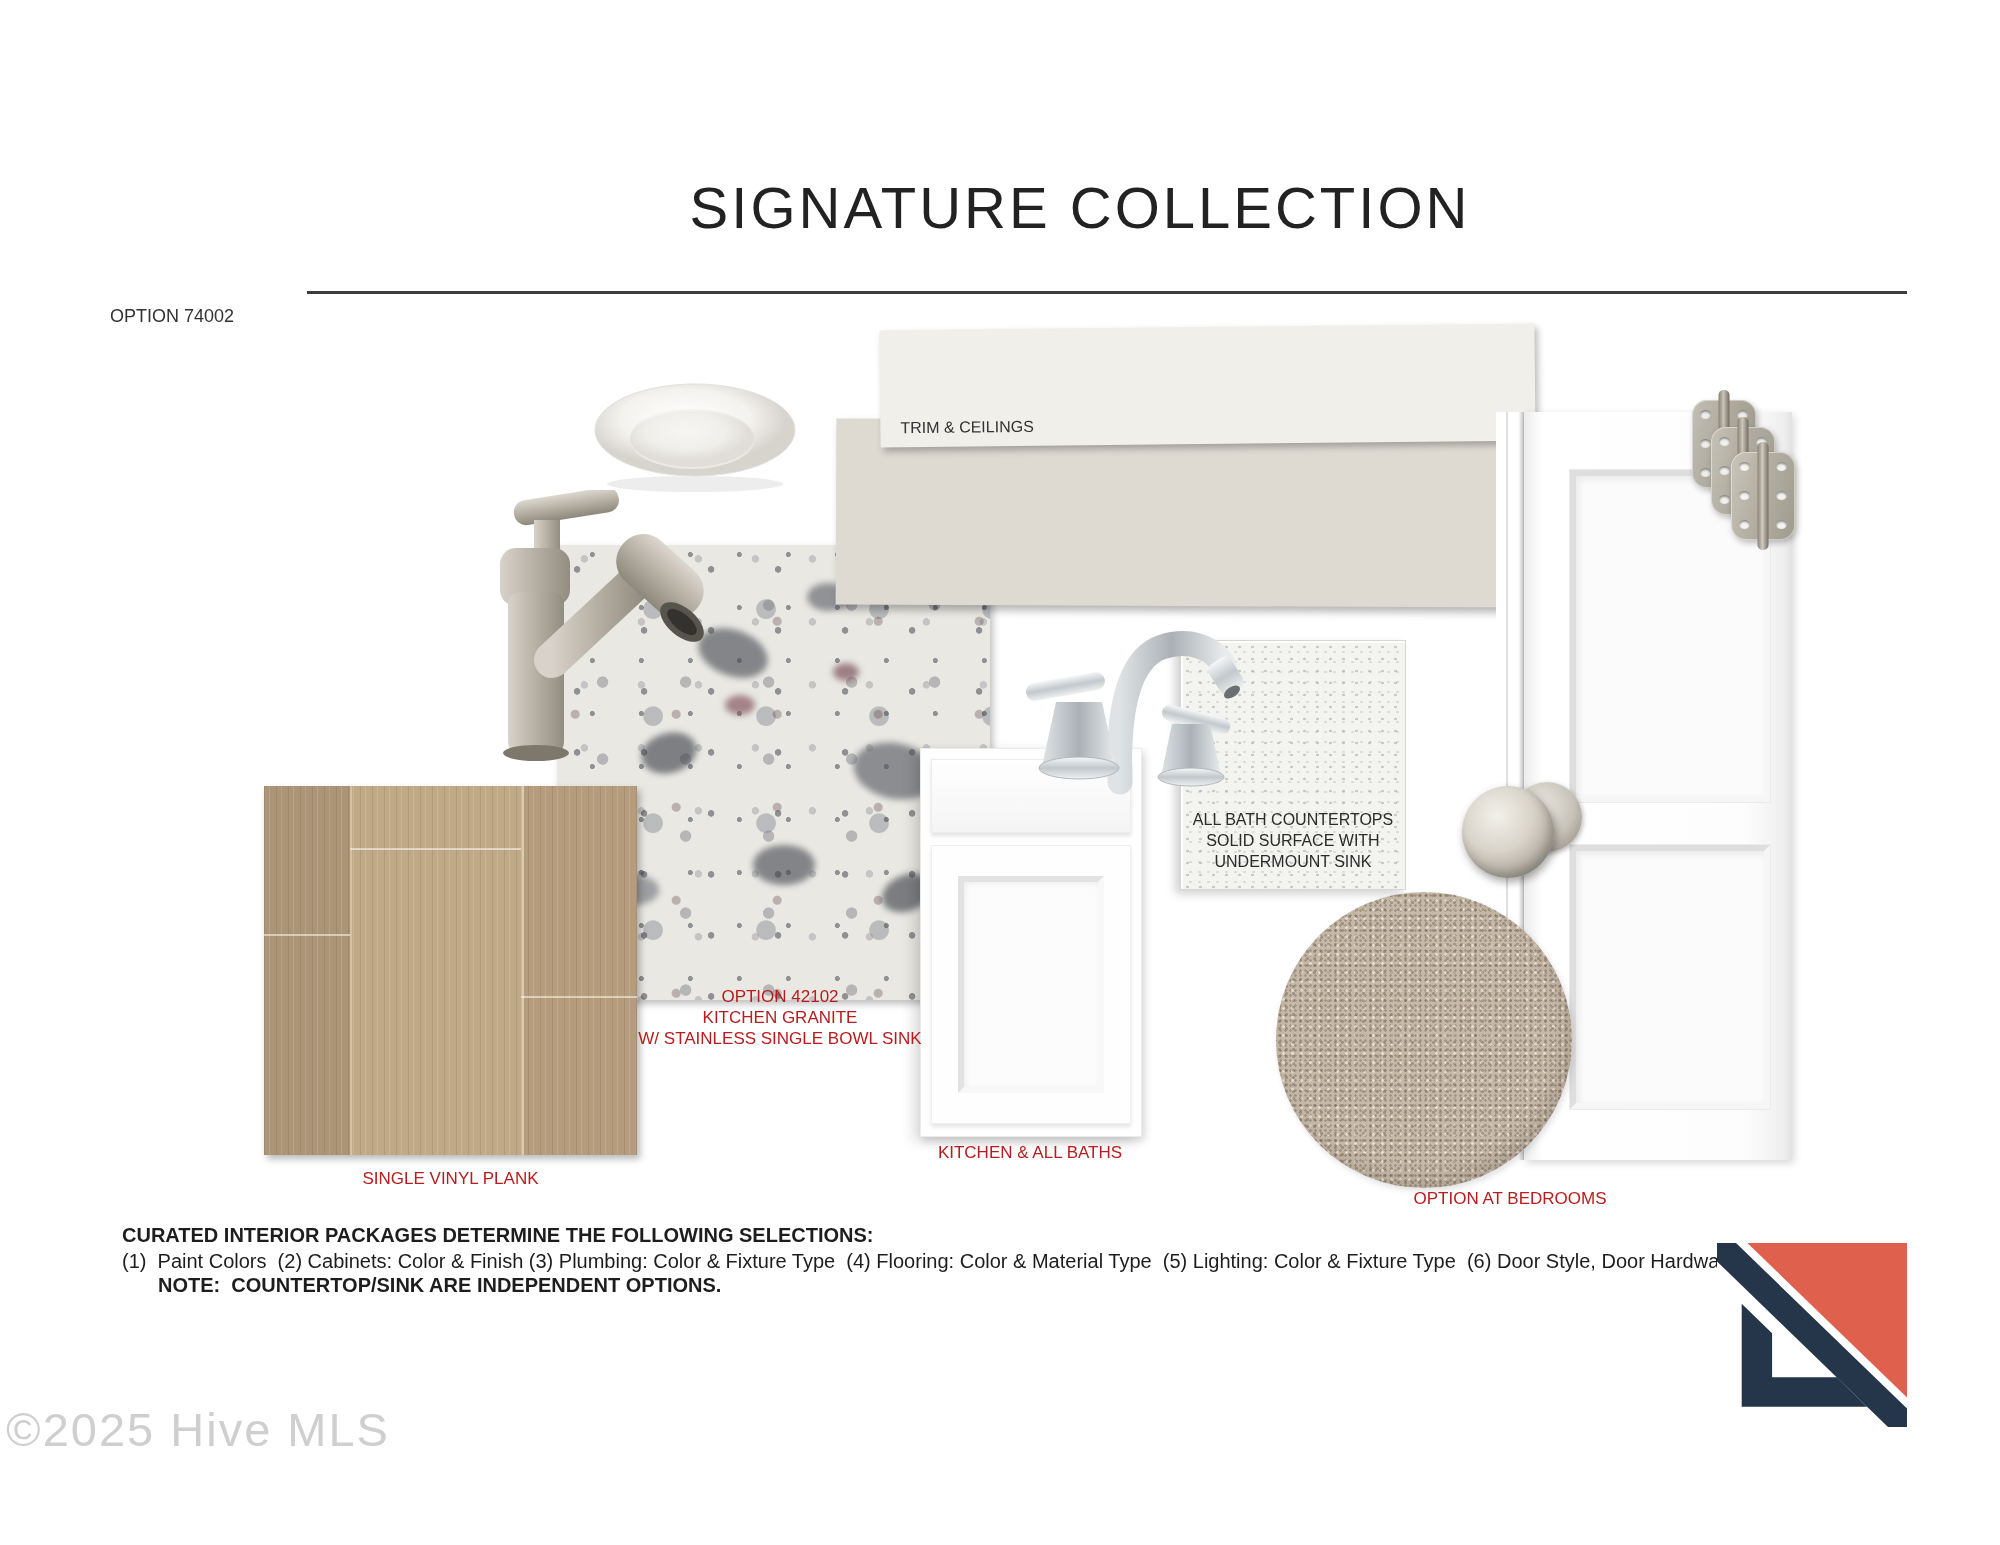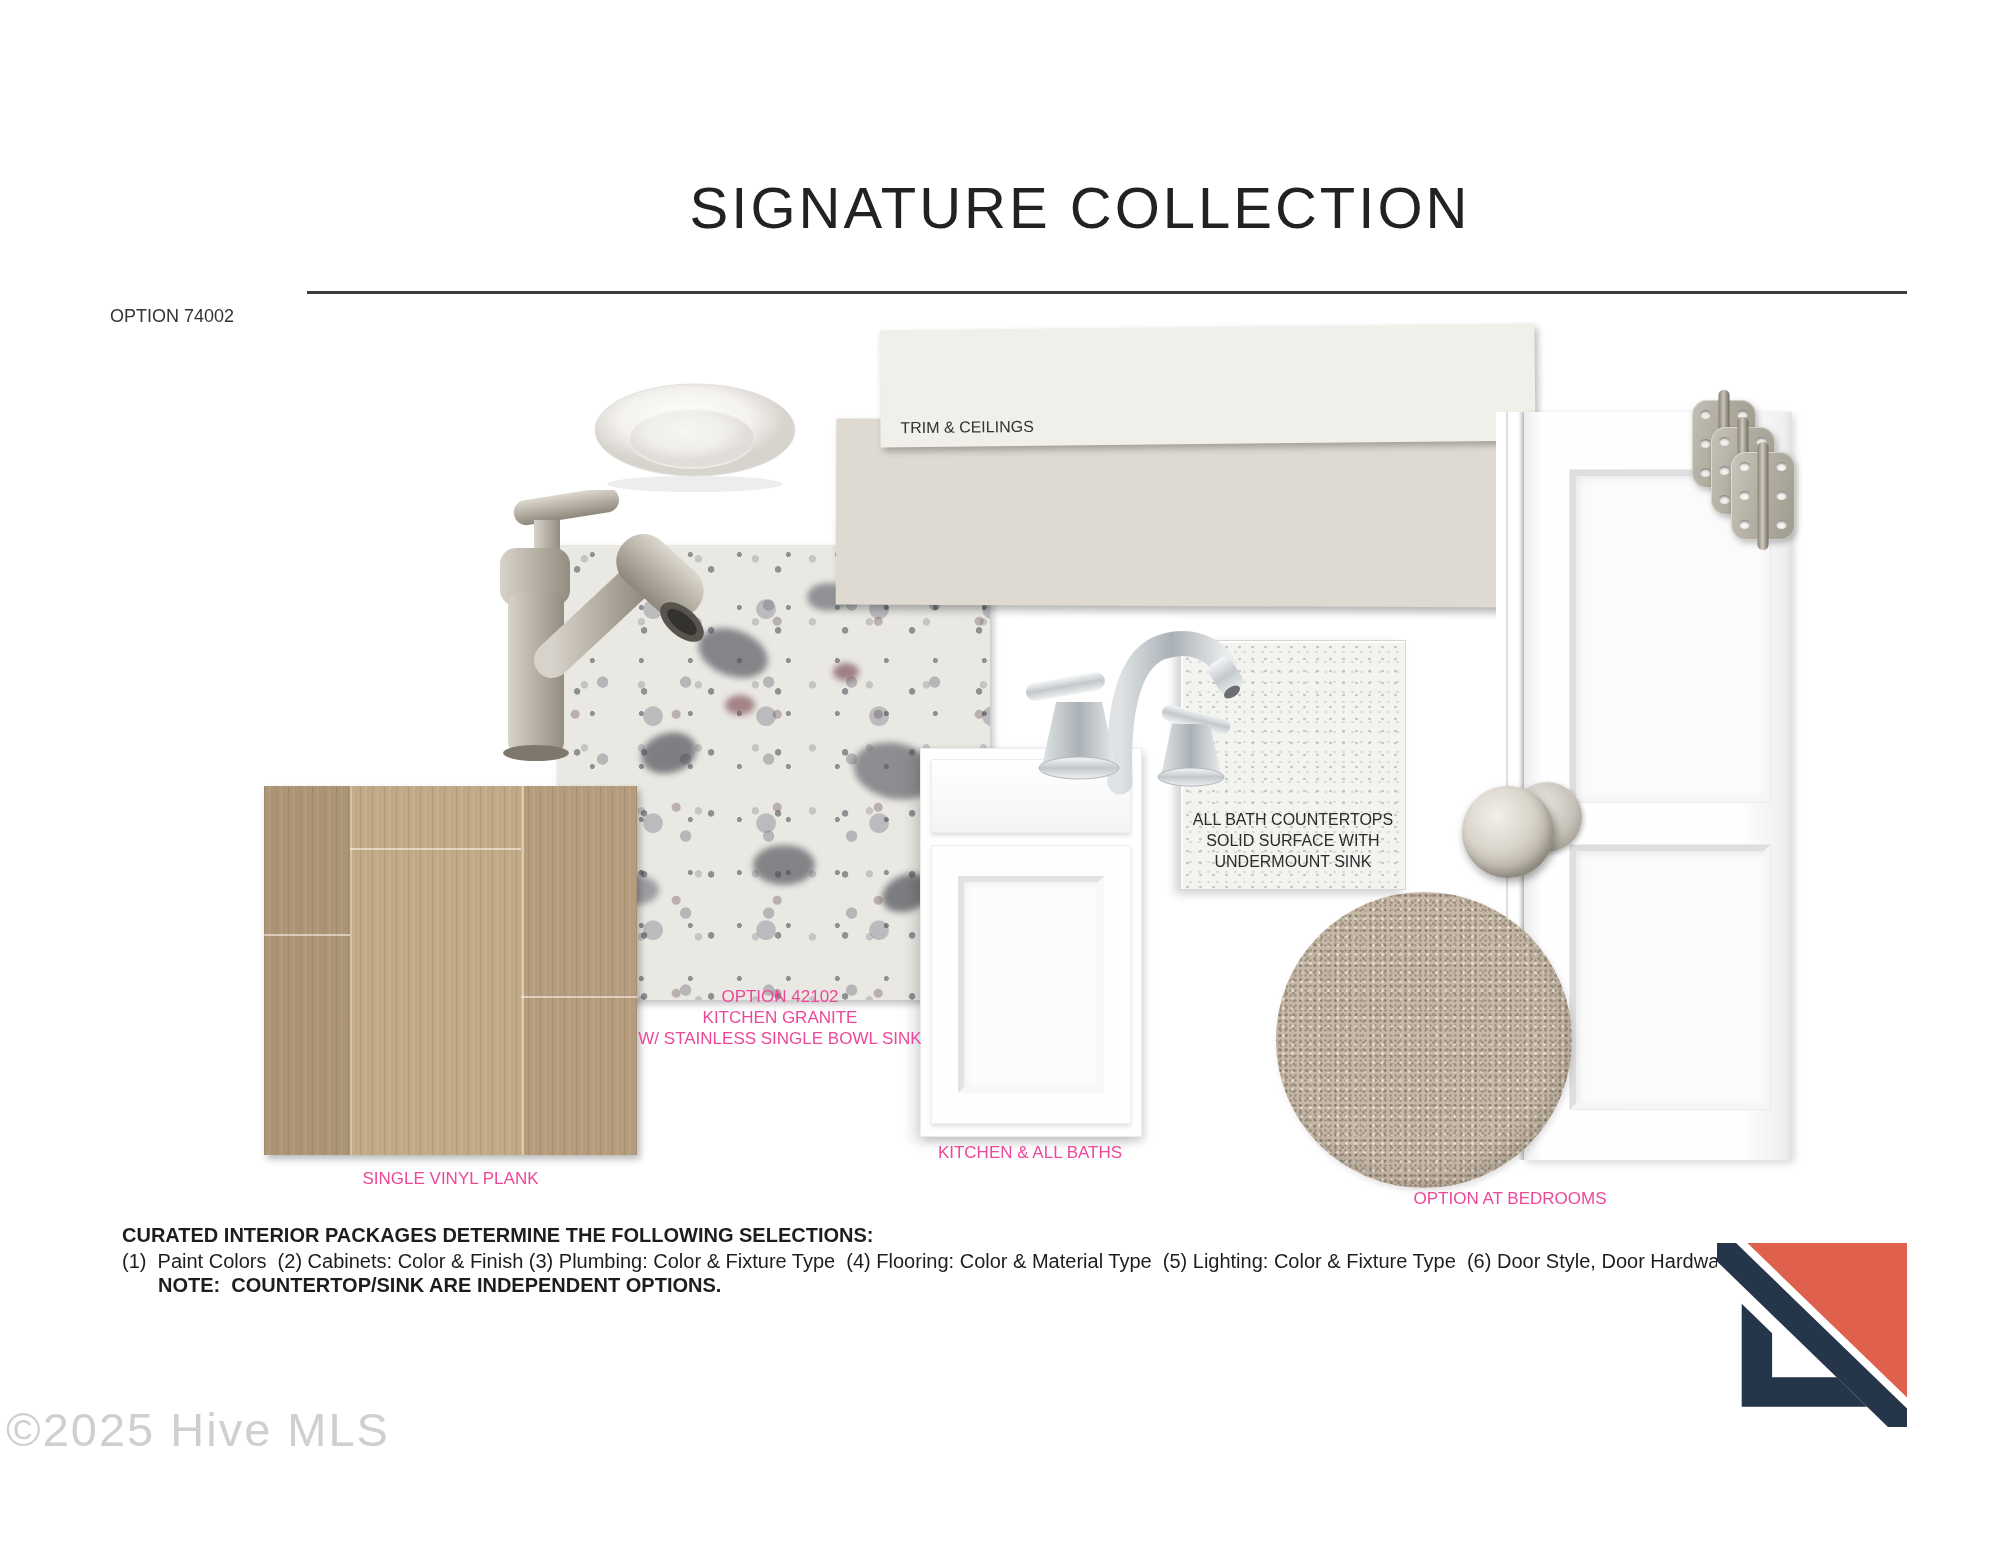--- a/index.html
+++ b/index.html
@@ -45,21 +45,21 @@
   #lvp-swatch{left:264px;top:786px;width:373px;height:369px;z-index:4;
      background:
        repeating-linear-gradient(90deg, rgba(110,88,60,.18) 0 1px, transparent 1px 5px,
           rgba(255,255,255,.14) 5px 6px, transparent 6px 12px),
        linear-gradient(90deg,#ac9476 0 23%, #d6c3a4 23.2% 23.7%, #c0a987 23.7% 69%,
           #ddcbae 69.2% 69.8%, #b49c7d 69.8% 100%);
      box-shadow:3px 4px 7px rgba(0,0,0,.28);}
   .lvp-joint{position:absolute;height:2px;background:rgba(255,250,240,.55);}
 
   
-  .caption{font-size:17px;line-height:21px;color:#ec4899;text-align:center;z-index:10;}
+  .caption{font-size:17px;line-height:21px;color:#b91c1c;text-align:center;z-index:10;}
   #granite-caption{left:580px;top:986px;width:400px;}
   #lvp-label{left:264px;top:1168px;width:373px;}
   #cabinet-label{left:900px;top:1142px;width:260px;}
   #carpet-label{left:1360px;top:1188px;width:300px;}
 
   
   #cabinet-sample{left:920px;top:748px;width:220px;height:387px;background:#fff;z-index:5;
      box-shadow:-7px 5px 12px rgba(0,0,0,.13), 3px 4px 8px rgba(0,0,0,.14);
      border:1px solid #ececec;}
   #cabinet-drawer{position:absolute;left:10px;top:10px;right:10px;height:72px;

